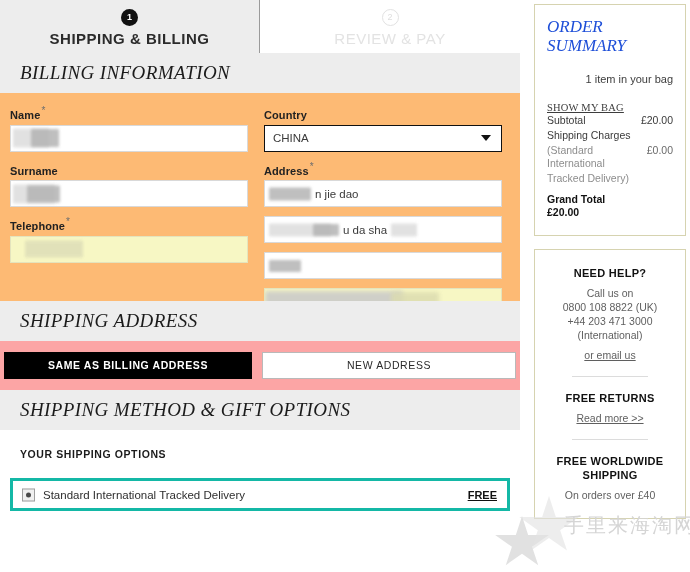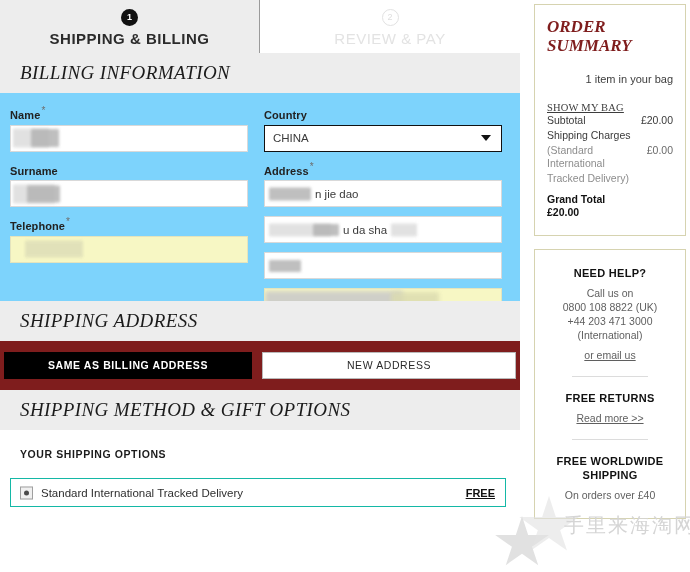--- a/index.html
+++ b/index.html
@@ -113,21 +113,21 @@
     font-size: 19px;
     letter-spacing: 0.4px;
     color: #1b1b1b;
     white-space: nowrap;
   }
 
   
   #billing-form {
     position: relative;
     height: 208px;
-    background: #7dd3fc;
+    background: #fdba74;
   }
   .form-col-left  { position: absolute; left: 10px;  top: 12px; width: 238px; }
   .form-col-right { position: absolute; left: 264px; top: 12px; width: 238px; }
 
   .field-label {
     font-size: 11px;
     font-weight: bold;
     color: #222222;
     margin-bottom: 4px;
     letter-spacing: 0.1px;
@@ -181,21 +181,21 @@
     border-radius: 1px;
     opacity: 0.85;
   }
   .blob.light { background: #dcdcdc; }
   .blob.dark  { background: #b4b4b4; }
 
   
   #shipping-address-buttons {
     position: relative;
     height: 49px;
-    background: #7f1d1d;
+    background: #fca5a5;
   }
   .addr-btn {
     position: absolute;
     top: 11px;
     height: 27px;
     line-height: 27px;
     text-align: center;
     font-size: 10.5px;
     letter-spacing: 0.6px;
     font-weight: bold;
@@ -231,21 +231,21 @@
     font-weight: bold;
     letter-spacing: 0.6px;
     color: #1b1b1b;
   }
   #shipping-option-row {
     position: absolute;
     left: 10px;
     top: 48px;
     width: 494px;
     height: 27px;
-    border: 1px solid #14b8a6;
+    border: 3px solid #14b8a6;
     background: #ffffff;
   }
   .radio-outer {
     position: absolute;
     left: 9px;
     top: 50%;
     transform: translateY(-50%);
     width: 11px;
     height: 11px;
     border: 1px solid #9f9f9f;
@@ -292,24 +292,24 @@
     box-sizing: border-box;
     width: 152px;
   }
   #order-summary-panel {
     padding: 12px 12px 14px 12px;
     margin-bottom: 13px;
   }
   #order-summary-title {
     font-family: "Liberation Serif", serif;
     font-style: italic;
-    font-weight: bold;
+    font-weight: normal;
     font-size: 17px;
     line-height: 19px;
-    color: #7f1d1d;
+    color: #1d4ed8;
     margin-bottom: 18px;
   }
   #bag-count {
     font-size: 11px;
     color: #3d3d3d;
     margin-bottom: 15px;
     text-align: right;
   }
   #show-my-bag {
     font-size: 10.5px;

